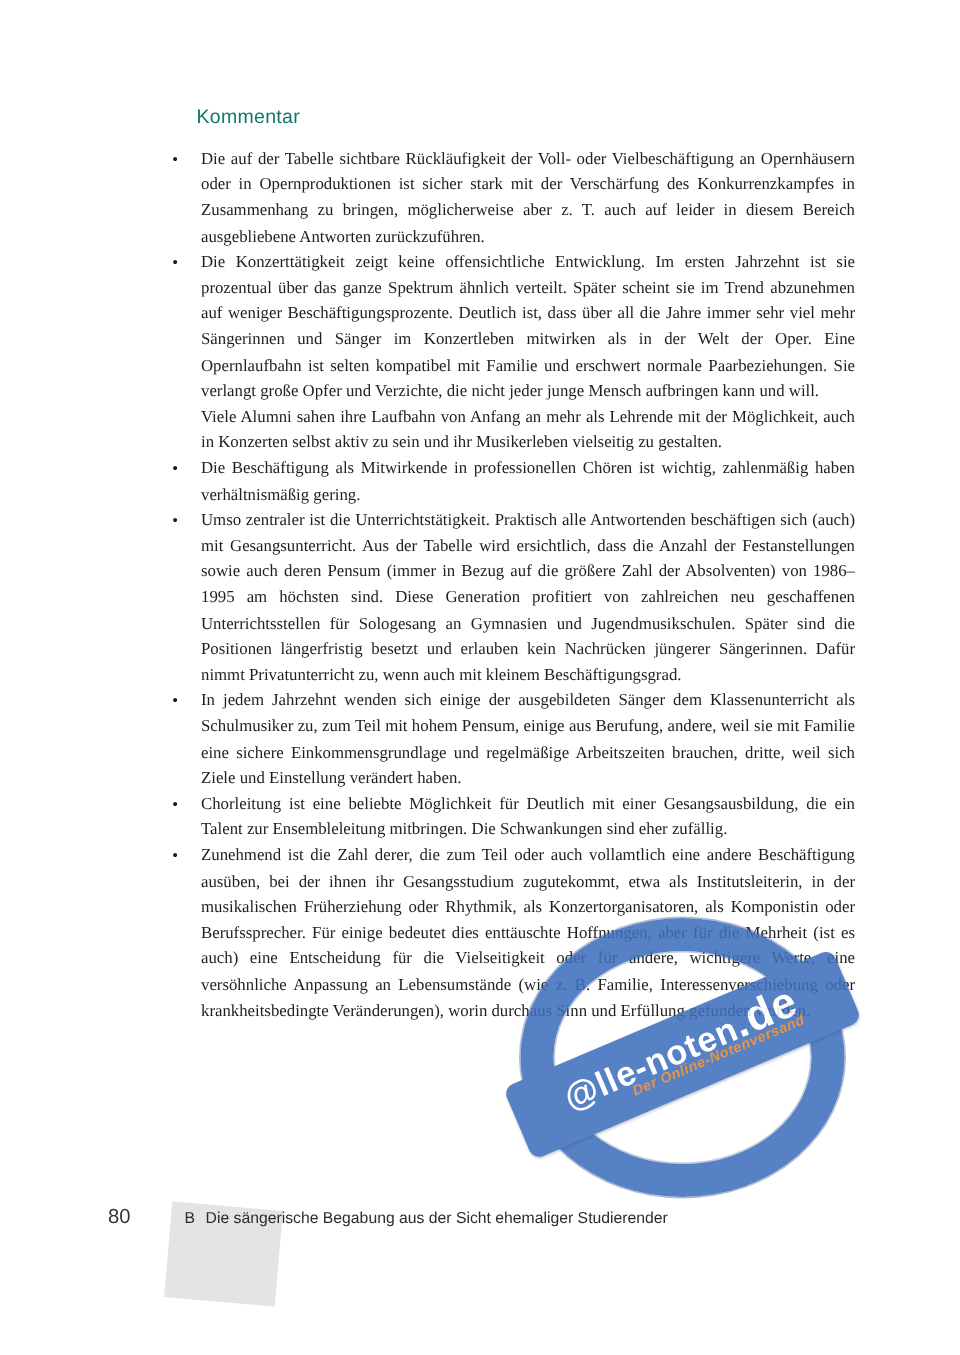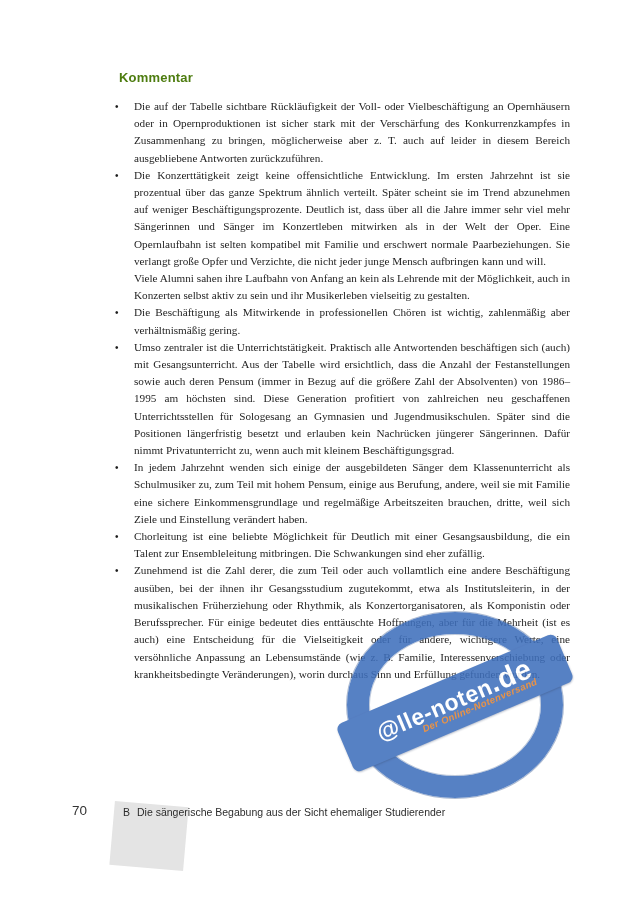--- a/index.html
+++ b/index.html
@@ -15,23 +15,23 @@
 
   
   .content {
     position: absolute;
     left: 115px;
     top: 70px;
     width: 455px;
   }
   .heading {
     font-size: 13px;
-    font-weight: 700;
-    color: #4d7c0f;
-    margin: 0 0 13px 4px;
+    font-weight: 400;
+    color: #0f766e;
+    margin: 0 0 13px 16px;
     letter-spacing: 0.2px;
   }
   .bullet-list {
     list-style: none;
     margin: 0;
     padding: 0;
   }
   .bullet-item { display: flex; align-items: flex-start; }
   .bullet-marker {
     flex: 0 0 19px;
@@ -148,27 +148,27 @@
     <li class="bullet-item">
       <span class="bullet-marker">•</span>
       <div class="bullet-body">
         <p>Die auf der Tabelle sichtbare Rückläufigkeit der Voll- oder Vielbeschäftigung an Opernhäusern oder in Opernproduktionen ist sicher stark mit der Verschärfung des Konkurrenzkampfes in Zusammenhang zu bringen, möglicherweise aber z. T. auch auf leider in diesem Bereich ausgebliebene Antworten zurückzuführen.</p>
       </div>
     </li>
     <li class="bullet-item">
       <span class="bullet-marker">•</span>
       <div class="bullet-body">
         <p>Die Konzerttätigkeit zeigt keine offensichtliche Entwicklung. Im ersten Jahrzehnt ist sie prozentual über das ganze Spektrum ähnlich verteilt. Später scheint sie im Trend abzunehmen auf weniger Beschäftigungsprozente. Deutlich ist, dass über all die Jahre immer sehr viel mehr Sängerinnen und Sänger im Konzertleben mitwirken als in der Welt der Oper. Eine Opernlaufbahn ist selten kompatibel mit Familie und erschwert normale Paarbeziehungen. Sie verlangt große Opfer und Verzichte, die nicht jeder junge Mensch aufbringen kann und will.</p>
-        <p>Viele Alumni sahen ihre Laufbahn von Anfang an kein als Lehrende mit der Möglichkeit, auch in Konzerten selbst aktiv zu sein und ihr Musikerleben vielseitig zu gestalten.</p>
-      </div>
-    </li>
-    <li class="bullet-item">
-      <span class="bullet-marker">•</span>
-      <div class="bullet-body">
-        <p>Die Beschäftigung als Mitwirkende in professionellen Chören ist wichtig, zahlenmäßig aber verhältnismäßig gering.</p>
+        <p>Viele Alumni sahen ihre Laufbahn von Anfang an mehr als Lehrende mit der Möglichkeit, auch in Konzerten selbst aktiv zu sein und ihr Musikerleben vielseitig zu gestalten.</p>
+      </div>
+    </li>
+    <li class="bullet-item">
+      <span class="bullet-marker">•</span>
+      <div class="bullet-body">
+        <p>Die Beschäftigung als Mitwirkende in professionellen Chören ist wichtig, zahlenmäßig haben verhältnismäßig gering.</p>
       </div>
     </li>
     <li class="bullet-item">
       <span class="bullet-marker">•</span>
       <div class="bullet-body">
         <p>Umso zentraler ist die Unterrichtstätigkeit. Praktisch alle Antwortenden beschäftigen sich (auch) mit Gesangsunterricht. Aus der Tabelle wird ersichtlich, dass die Anzahl der Festanstellungen sowie auch deren Pensum (immer in Bezug auf die größere Zahl der Absolventen) von 1986–1995 am höchsten sind. Diese Generation profitiert von zahlreichen neu geschaffenen Unterrichtsstellen für Sologesang an Gymnasien und Jugendmusikschulen. Später sind die Positionen längerfristig besetzt und erlauben kein Nachrücken jüngerer Sängerinnen. Dafür nimmt Privatunterricht zu, wenn auch mit kleinem Beschäftigungsgrad.</p>
       </div>
     </li>
     <li class="bullet-item">
       <span class="bullet-marker">•</span>
@@ -193,16 +193,16 @@
 
 <div class="stamp">
   <div class="stamp-ring"></div>
   <div class="stamp-band">
     <div class="stamp-main"><span>@lle-noten</span><span class="suffix">.de</span></div>
     <div class="stamp-sub">Der Online-Notenversand</div>
   </div>
 </div>
 
 <div class="footer-highlight"></div>
-<div class="page-number">70</div>
+<div class="page-number">80</div>
 <div class="footer-line">
   <span class="chapter">B</span><span>Die sängerische Begabung aus der Sicht ehemaliger Studierender</span>
 </div>
 
 </body></html>

